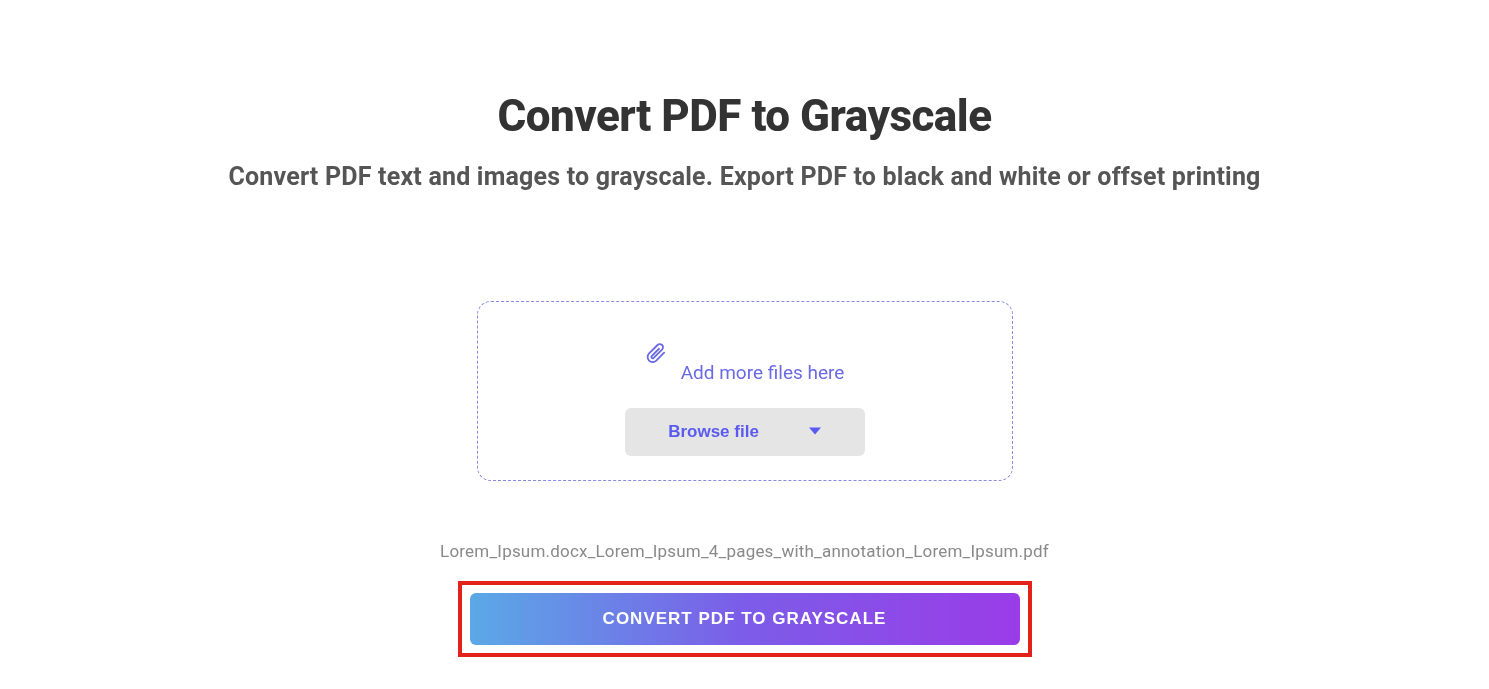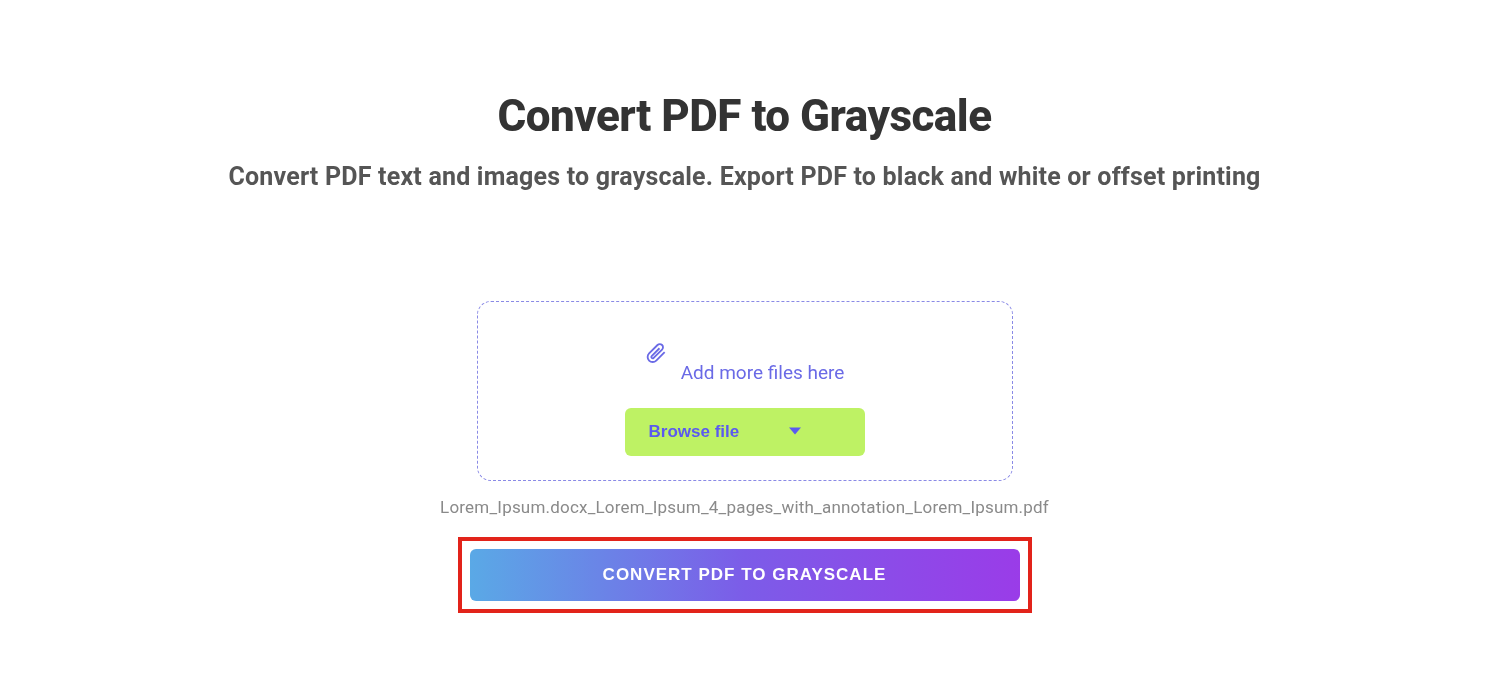--- a/index.html
+++ b/index.html
@@ -54,45 +54,45 @@
       fill: none;
       stroke-width: 2;
     }
     .add-more-text {
       color: #6a6ae6;
       font-size: 19px;
       font-weight: 400;
       margin-top: 35px;
     }
     .browse-button {
-      background: #bef264;
+      background: #e5e5e5;
       border: none;
       border-radius: 6px;
       padding: 14px 24px;
       display: flex;
       align-items: center;
       gap: 50px;
       cursor: pointer;
       min-width: 240px;
-      justify-content: flex-start;
+      justify-content: center;
     }
     .browse-label {
       color: #5a5af0;
       font-size: 17px;
       font-weight: 700;
     }
     .caret-down svg {
       width: 12px;
       height: 12px;
       fill: #5a5af0;
     }
     .filename {
       font-size: 17px;
       color: #8a8a8a;
-      margin-top: 16px;
+      margin-top: 60px;
       letter-spacing: 0.2px;
     }
     .highlight-box {
       border: 4px solid #e2231a;
       padding: 8px;
       margin-top: 20px;
       width: 574px;
       display: flex;
       justify-content: center;
     }

